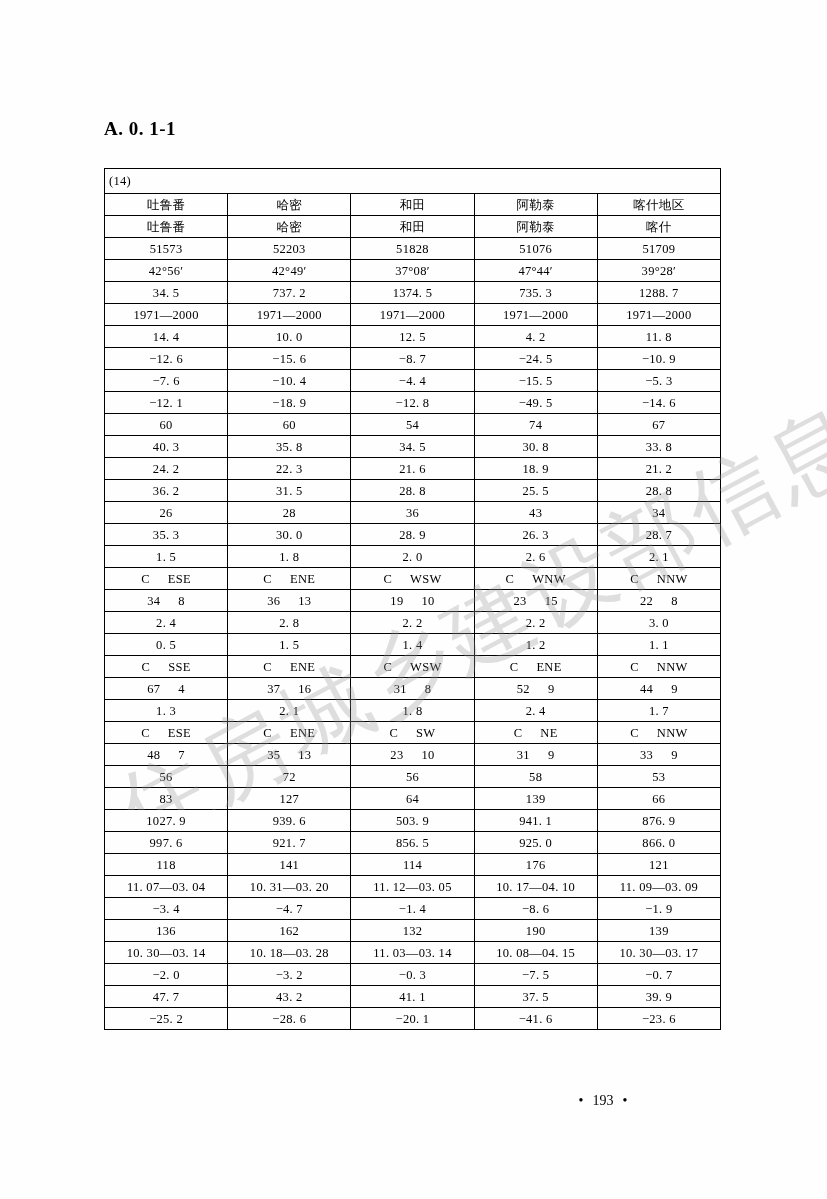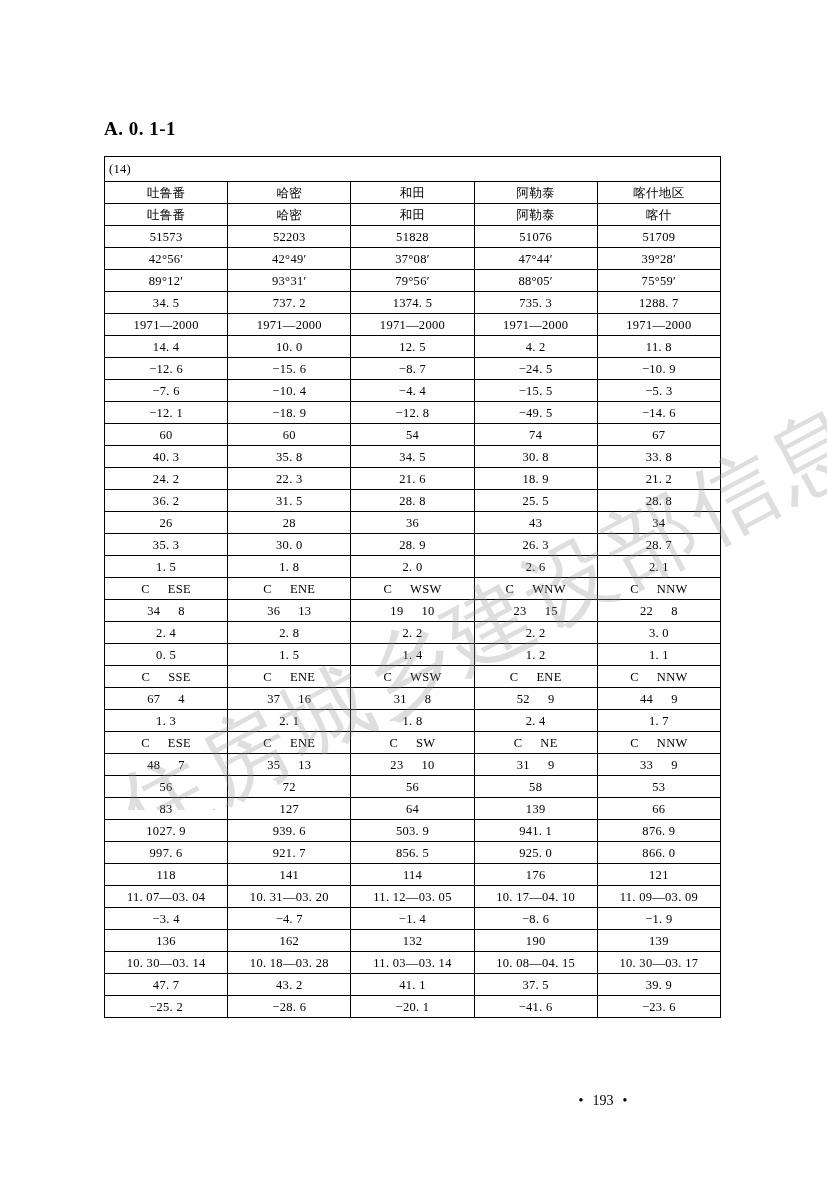--- a/index.html
+++ b/index.html
@@ -27,21 +27,21 @@
     left: 104px;
     top: 118px;
     font-size: 19px;
     font-weight: bold;
     letter-spacing: 0.5px;
     font-family: "Liberation Serif", serif;
   }
   .table-wrap {
     position: absolute;
     left: 104px;
-    top: 156px;
+    top: 168px;
     width: 697px;
     border-radius: 32px;
   }
   table.data {
     border-collapse: collapse;
     width: 617px;
     table-layout: fixed;
     background: transparent;
   }
   table.data td {
@@ -145,27 +145,20 @@
             <td>51709</td>
           </tr>
           <tr>
             <td>42°56′</td>
             <td>42°49′</td>
             <td>37°08′</td>
             <td>47°44′</td>
             <td>39°28′</td>
           </tr>
           <tr>
-            <td>89°12′</td>
-            <td>93°31′</td>
-            <td>79°56′</td>
-            <td>88°05′</td>
-            <td>75°59′</td>
-          </tr>
-          <tr>
             <td>34. 5</td>
             <td>737. 2</td>
             <td>1374. 5</td>
             <td>735. 3</td>
             <td>1288. 7</td>
           </tr>
           <tr>
             <td>1971—2000</td>
             <td>1971—2000</td>
             <td>1971—2000</td>
@@ -519,20 +512,27 @@
             <td>139</td>
           </tr>
           <tr>
             <td>10. 30—03. 14</td>
             <td>10. 18—03. 28</td>
             <td>11. 03—03. 14</td>
             <td>10. 08—04. 15</td>
             <td>10. 30—03. 17</td>
           </tr>
           <tr>
+            <td>−2. 0</td>
+            <td>−3. 2</td>
+            <td>−0. 3</td>
+            <td>−7. 5</td>
+            <td>−0. 7</td>
+          </tr>
+          <tr>
             <td>47. 7</td>
             <td>43. 2</td>
             <td>41. 1</td>
             <td>37. 5</td>
             <td>39. 9</td>
           </tr>
           <tr>
             <td>−25. 2</td>
             <td>−28. 6</td>
             <td>−20. 1</td>

